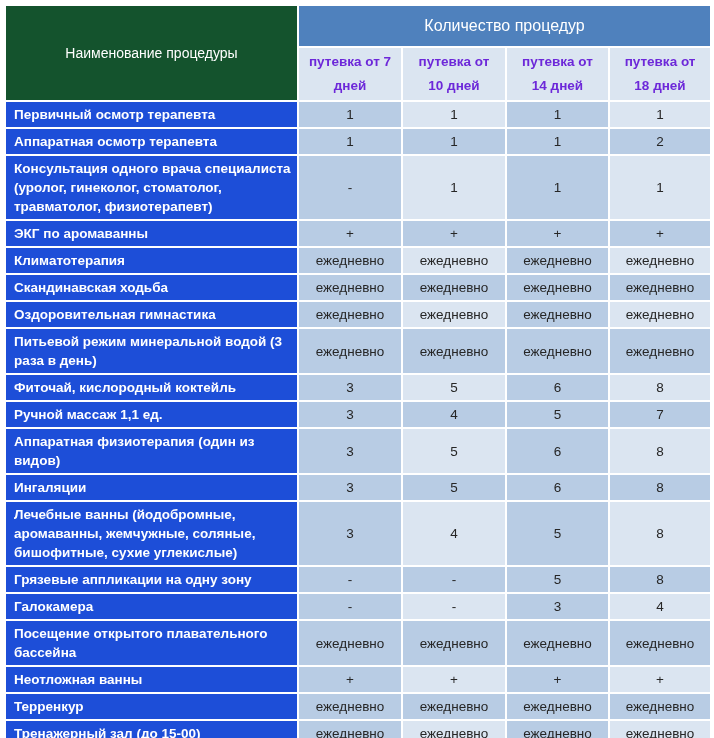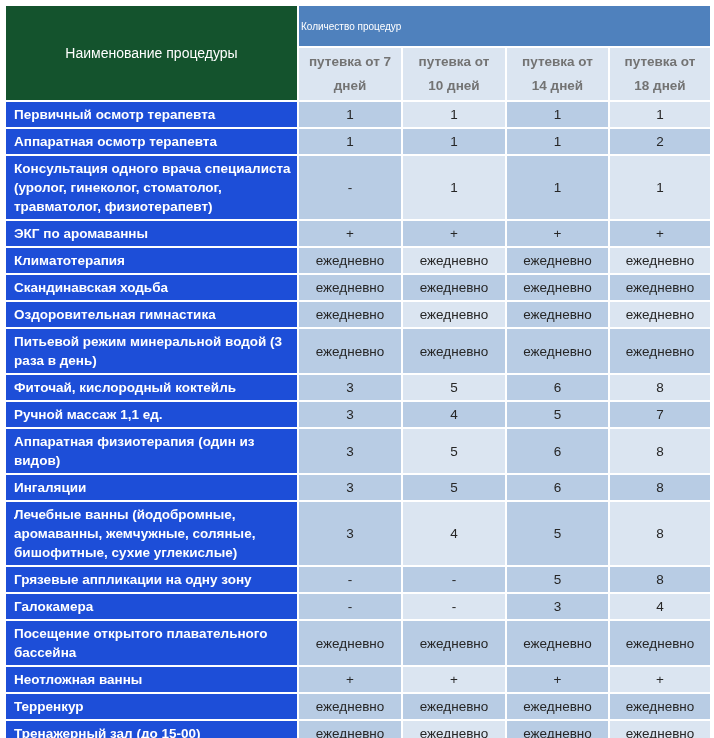--- a/index.html
+++ b/index.html
@@ -30,29 +30,29 @@
     background: #14532d;
     color: #ffffff;
     font-size: 14px;
     font-weight: normal;
     text-align: center;
     padding: 4px 10px;
   }
   th.head-group {
     background: #4f81bd;
     color: #ffffff;
-    font-size: 10px;
+    font-size: 16px;
     font-weight: normal;
-    text-align: left;
+    text-align: center;
     height: 42px;
     padding: 2px;
   }
   th.head-sub {
     background: #dbe5f1;
-    color: #737373;
+    color: #6d28d9;
     font-size: 13.5px;
     font-weight: bold;
     text-align: center;
     white-space: pre-line;
     line-height: 24px;
     height: 54px;
     padding: 2px;
   }
   td.label {
     background: #1d4ed8;

